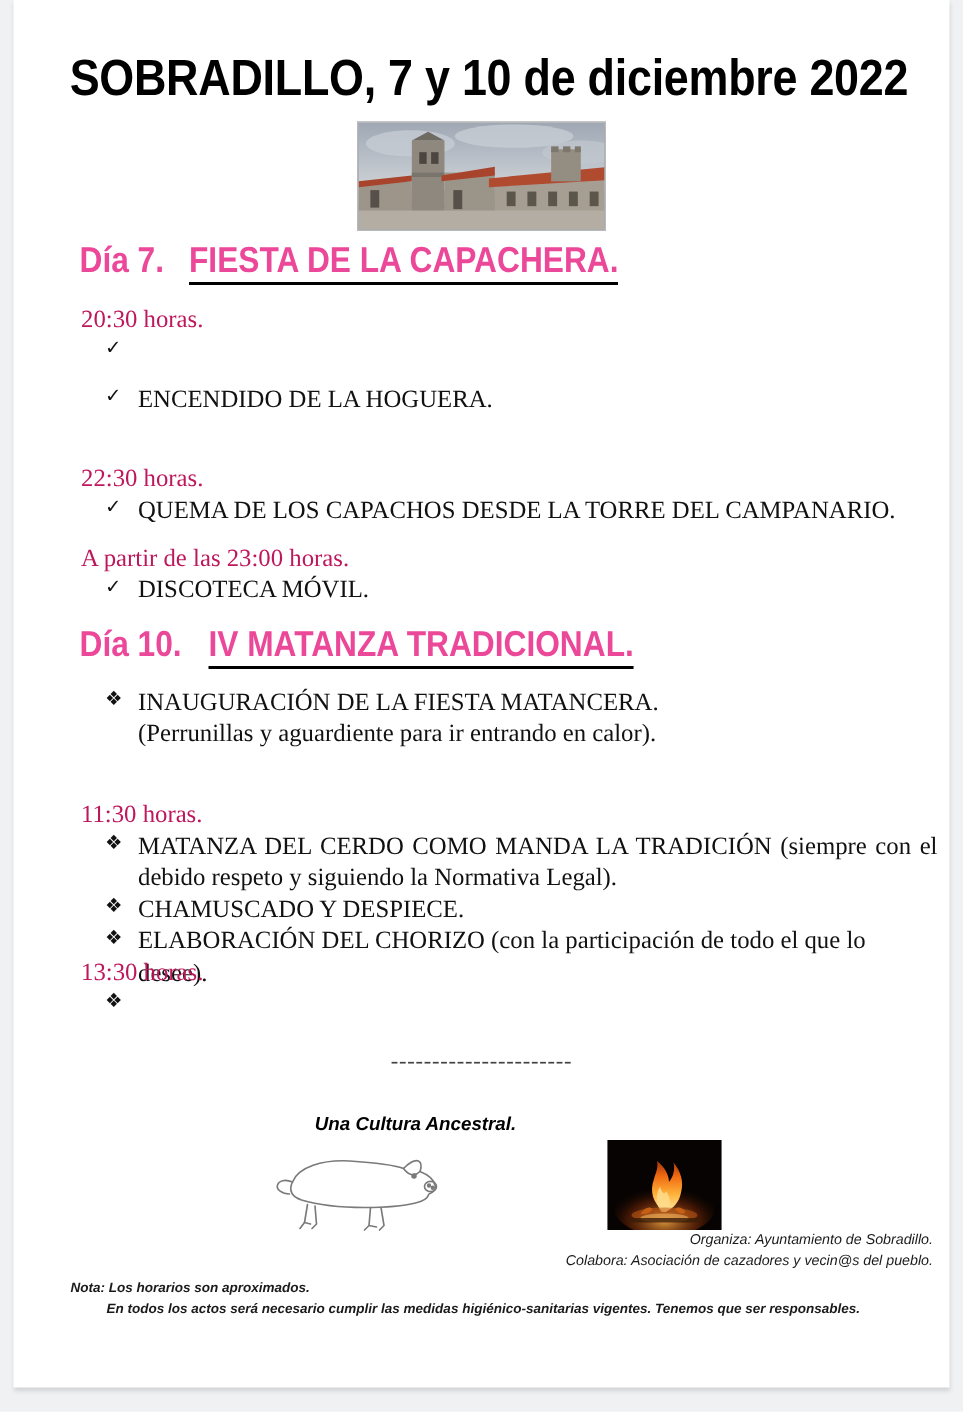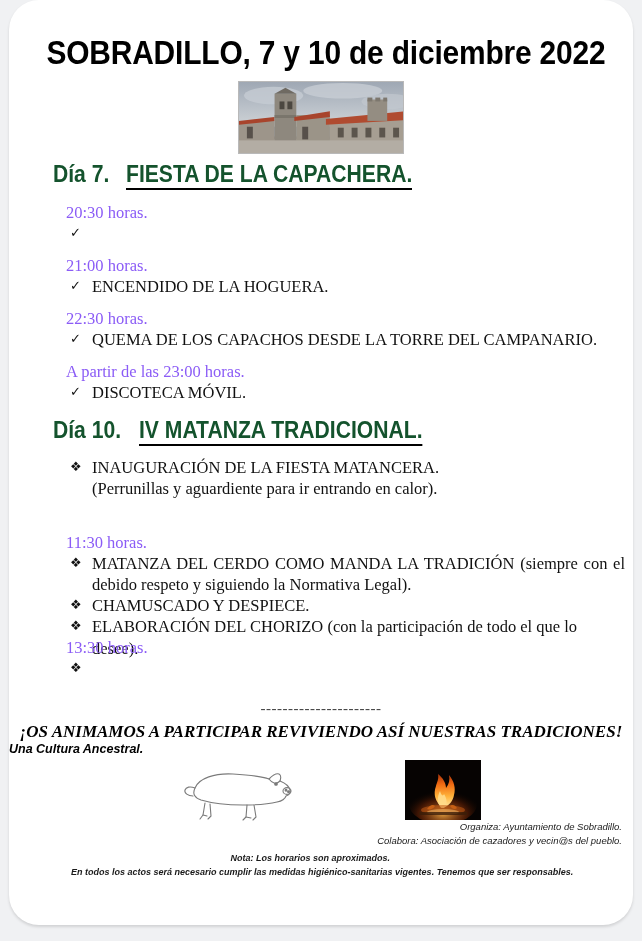--- a/index.html
+++ b/index.html
@@ -15,21 +15,20 @@
   }
   #page {
     position: absolute;
     left: 9px;
     top: 0;
     width: 624px;
     height: 925px;
     background: #ffffff;
     box-shadow: 0 2px 3px rgba(0,0,0,0.13);
     overflow: hidden;
-    border-radius: 30px;
   }
 
   
   .poster-title {
     position: absolute;
     left: 0; top: 33px;
     width: 624px;
     text-align: center;
     font-family: "Liberation Sans", sans-serif;
     font-weight: bold;
@@ -53,42 +52,42 @@
   }
   .church-photo svg { display: block; width: 100%; height: 100%; }
 
   
   .day-head {
     position: absolute;
     left: 44px;
     font-family: "Liberation Sans", sans-serif;
     font-weight: bold;
     font-size: 24px;
-    color: #14532d;
+    color: #ec4899;
     white-space: nowrap;
   }
   .day-head .dnum { display: inline-block; transform: scaleX(0.88); transform-origin: left center; }
   .day-head .dtitle {
     display: inline-block;
     transform: scaleX(0.88);
     transform-origin: left center;
     border-bottom: 2.5px solid #000;
     padding-bottom: 0px;
     margin-left: 2px;
   }
   #day7-head { top: 160px; }
   #day10-head { top: 416px; }
 
   
   .block { position: absolute; left: 0; width: 624px; }
   .time {
     margin: 0;
-    padding-left: 57px;
+    padding-left: 45px;
     font-size: 16.5px;
-    color: #8b5cf6;
+    color: #be185d;
     line-height: 1.28;
   }
   .bullet-row {
     display: flex;
     padding-left: 61px;
     padding-right: 8px;
     font-size: 16.5px;
     color: #111;
     line-height: 1.28;
   }
@@ -131,20 +130,21 @@
     font-weight: bold;
     font-style: italic;
     font-size: 17px;
     color: #000;
     white-space: nowrap;
   }
   .subslogan {
     position: absolute;
     left: 0; top: 742px;
     width: 536px;
+    text-align: center;
     font-family: "Liberation Sans", sans-serif;
     font-weight: bold;
     font-style: italic;
     font-size: 12.5px;
     color: #000;
   }
 
   
   .pig-art {
     position: absolute;
@@ -177,21 +177,20 @@
   
   .note {
     position: absolute;
     left: 38px; top: 852px;
     font-family: "Liberation Sans", sans-serif;
     font-style: italic;
     font-weight: bold;
     font-size: 9px;
     color: #1a1a1a;
     line-height: 1.55;
-    text-align: center;
   }
   .note .l2 { padding-left: 24px; }
 </style>
 </head>
 <body>
 
 <div id="page">
 
   <div class="poster-title">SOBRADILLO, 7 y 10 de diciembre 2022</div>
 
@@ -248,21 +247,20 @@
   </div>
 
   <div class="block" style="top:202px">
     <p class="time">20:30 horas.</p>
     <div class="bullet-row">
       <span class="bmark">✓</span>
     </div>
   </div>
 
   <div class="block" style="top:255px">
-    <p class="time">21:00 horas.</p>
     <div class="bullet-row">
       <span class="bmark">✓</span>
       <span class="btext">ENCENDIDO  DE LA HOGUERA.</span>
     </div>
   </div>
 
   <div class="block" style="top:308px">
     <p class="time">22:30 horas.</p>
     <div class="bullet-row">
       <span class="bmark">✓</span>
@@ -309,21 +307,20 @@
 
   <div class="block" style="top:637px">
     <p class="time">13:30 horas.</p>
     <div class="bullet-row just">
       <span class="bmark">❖</span>
     </div>
   </div>
 
   <div class="dash-sep">----------------------</div>
 
-  <div class="slogan">¡OS ANIMAMOS A PARTICIPAR  REVIVIENDO ASÍ NUESTRAS TRADICIONES!</div>
   <div class="subslogan">Una Cultura Ancestral.</div>
 
   <div class="pig-art">
     <svg viewBox="0 0 128 62" aria-hidden="true">
       <g fill="none" stroke="#7a7a7a" stroke-width="1.1" stroke-linecap="round" stroke-linejoin="round">
         <path d="M18 26 C22 16, 38 11, 56 12 C72 13, 84 14, 92 17 C96 13, 99 11, 102 12 C104 13, 104 16, 103 19
                  C108 21, 112 24, 113 28 C114 31, 112 33, 109 34
                  C108 37, 105 39, 100 40 C92 42, 80 43, 66 43 C50 43, 34 41, 24 38
                  C18 36, 15 32, 18 26 Z"></path>
         <path d="M18 26 C13 24, 9 25, 8 28 C7 31, 11 34, 16 34"></path>

